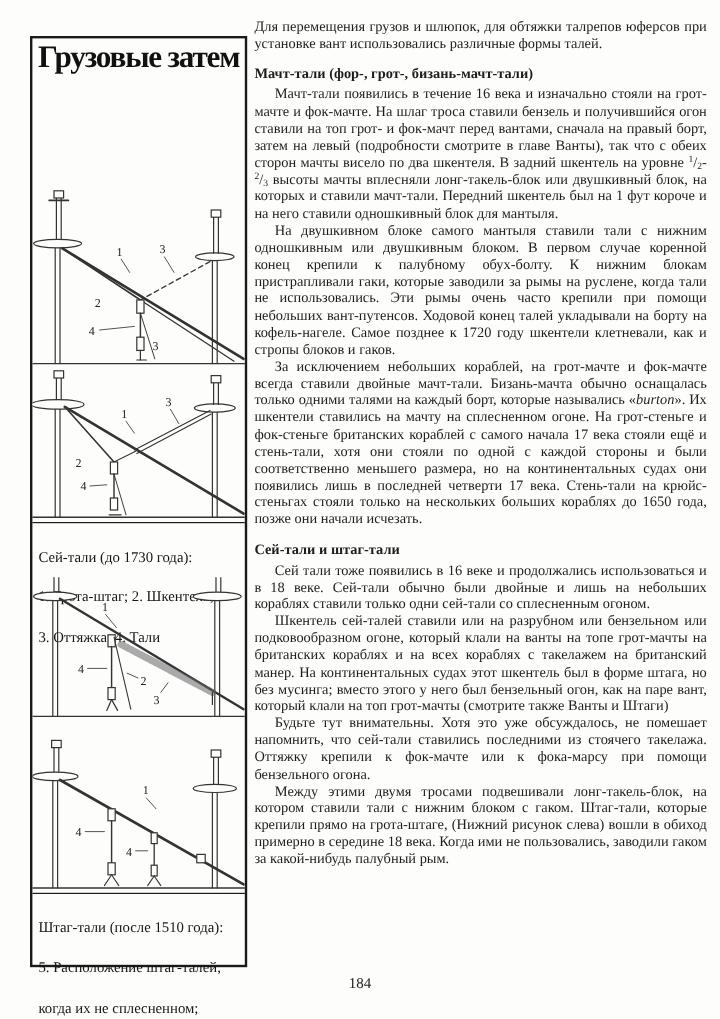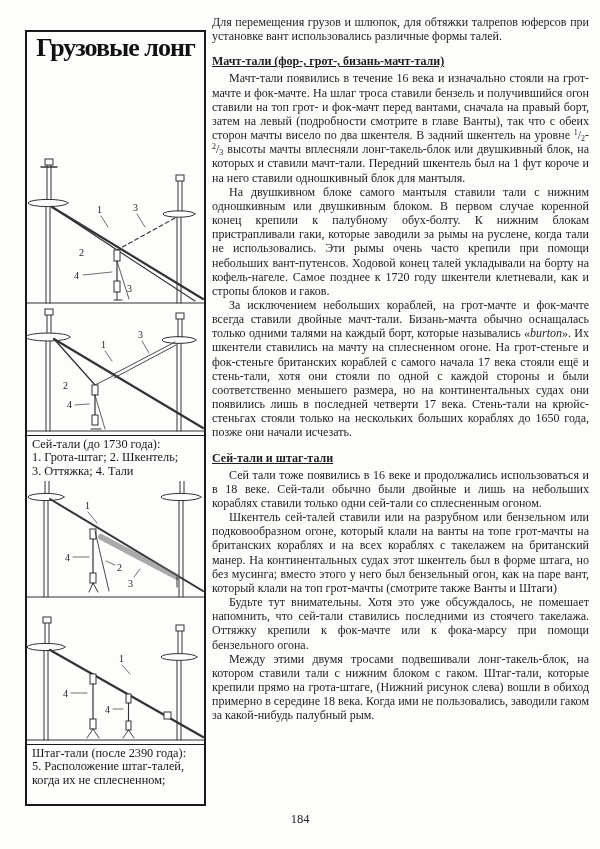--- a/index.html
+++ b/index.html
@@ -9,46 +9,46 @@
 
   
   #panel{position:absolute;left:25px;top:30px;width:181px;height:776px;
          border:2px solid #1a1a1a;background:#fdfdfc;box-sizing:border-box;}
   #panel-title{font-weight:bold;font-size:26px;line-height:30px;text-align:center;
                letter-spacing:-1px;padding-top:1px;height:53px;box-sizing:border-box;
                color:#111;white-space:nowrap;}
   .fig{display:block;}
   .cap{border-top:1.6px solid #1a1a1a;font-size:12.3px;line-height:13.4px;
        padding:2px 3px 2px 5px;color:#161616;box-sizing:border-box;}
-  .cap div{white-space:nowrap;overflow:hidden;}
+  .cap div{white-space:nowrap;overflow:hidden;margin-top:20px;}
   svg{stroke-linecap:round;}
   .ln{stroke:#333;fill:none;}
   .lbl{font-size:10px;fill:#222;font-family:"Liberation Serif",serif;}
 
   
   #article{position:absolute;left:212px;top:15px;width:377px;
            font-size:12px;line-height:14.15px;text-align:justify;}
-  #article .h{font-weight:bold;margin:11px 0 3px;text-align:left;text-decoration:underline;}
+  #article .h{font-weight:bold;margin:11px 0 3px;text-align:left;}
   #article .p{margin:0;}
   #article .p.ind{text-indent:17px;}
   #article sup{font-size:8px;vertical-align:4px;line-height:0;}
   #article sub{font-size:8px;vertical-align:-2px;line-height:0;}
   #article .it{font-style:italic;}
 
   #page-number{position:absolute;left:0;top:812px;width:600px;text-align:center;
                font-size:12.5px;color:#222;}
 </style>
 </head>
 <body>
 
 <div id="page">
 
   <div id="panel">
 
-    <div id="panel-title">Грузовые лонг</div>
+    <div id="panel-title">Грузовые затем</div>
 
     <svg class="fig" width="177" height="222" viewBox="0 0 177 222">
       <line class="ln" x1="0" y1="218" x2="177" y2="218" stroke-width="1.2"></line>
 
       <line class="ln" x1="19" y1="218" x2="19" y2="120" stroke-width="1"></line>
       <line class="ln" x1="23" y1="218" x2="23" y2="120" stroke-width="1"></line>
       <ellipse cx="21" cy="118" rx="20" ry="3.6" fill="#fdfdfc" stroke="#333"></ellipse>
       <line class="ln" x1="20" y1="114" x2="20" y2="80" stroke-width="1"></line>
       <line class="ln" x1="24" y1="114" x2="24" y2="80" stroke-width="1"></line>
       <line class="ln" x1="14" y1="82" x2="30" y2="82" stroke-width="1.4"></line>
@@ -199,21 +199,21 @@
 
       <line class="ln" x1="44" y1="92" x2="60" y2="92" stroke-width="0.7"></line>
       <line class="ln" x1="86" y1="108" x2="96" y2="108" stroke-width="0.7"></line>
       <line class="ln" x1="95" y1="64" x2="103" y2="73" stroke-width="0.7"></line>
       <text class="lbl" x="92" y="61">1</text>
       <text class="lbl" x="36" y="96">4</text>
       <text class="lbl" x="78" y="112">4</text>
     </svg>
 
     <div class="cap" style="height:71px;">
-        <div>Штаг-тали (после 2390 года):</div>
+        <div>Штаг-тали (после 1510 года):</div>
         <div>5.  Расположение  штаг-талей,</div>
         <div>когда их не сплесненном;</div>
       </div>
 
   </div>
 
   <div id="article">
       <div class="p"><span>Для перемещения грузов и шлюпок, для обтяжки талрепов юферсов при установке вант использовались различные формы талей.</span></div>
       <div class="h"><span>Мачт-тали (фор-, грот-, бизань-мачт-тали)</span></div>
       <div class="p ind"><span>Мачт-тали появились в течение 16 века и изначально стояли на грот-мачте и фок-мачте. На шлаг троса ставили бензель и получившийся огон ставили на топ грот- и фок-мачт перед вантами, сначала на правый борт, затем на левый (подробности смотрите в главе Ванты), так что с обеих сторон мачты висело по два шкентеля. В задний шкентель на уровне </span><sup>1</sup><span>/</span><sub>2</sub><span>-</span><sup>2</sup><span>/</span><sub>3</sub><span> высоты мачты вплесняли лонг-такель-блок или двушкивный блок, на которых и ставили мачт-тали. Передний шкентель был на 1 фут короче и на него ставили одношкивный блок для мантыля.</span></div>

